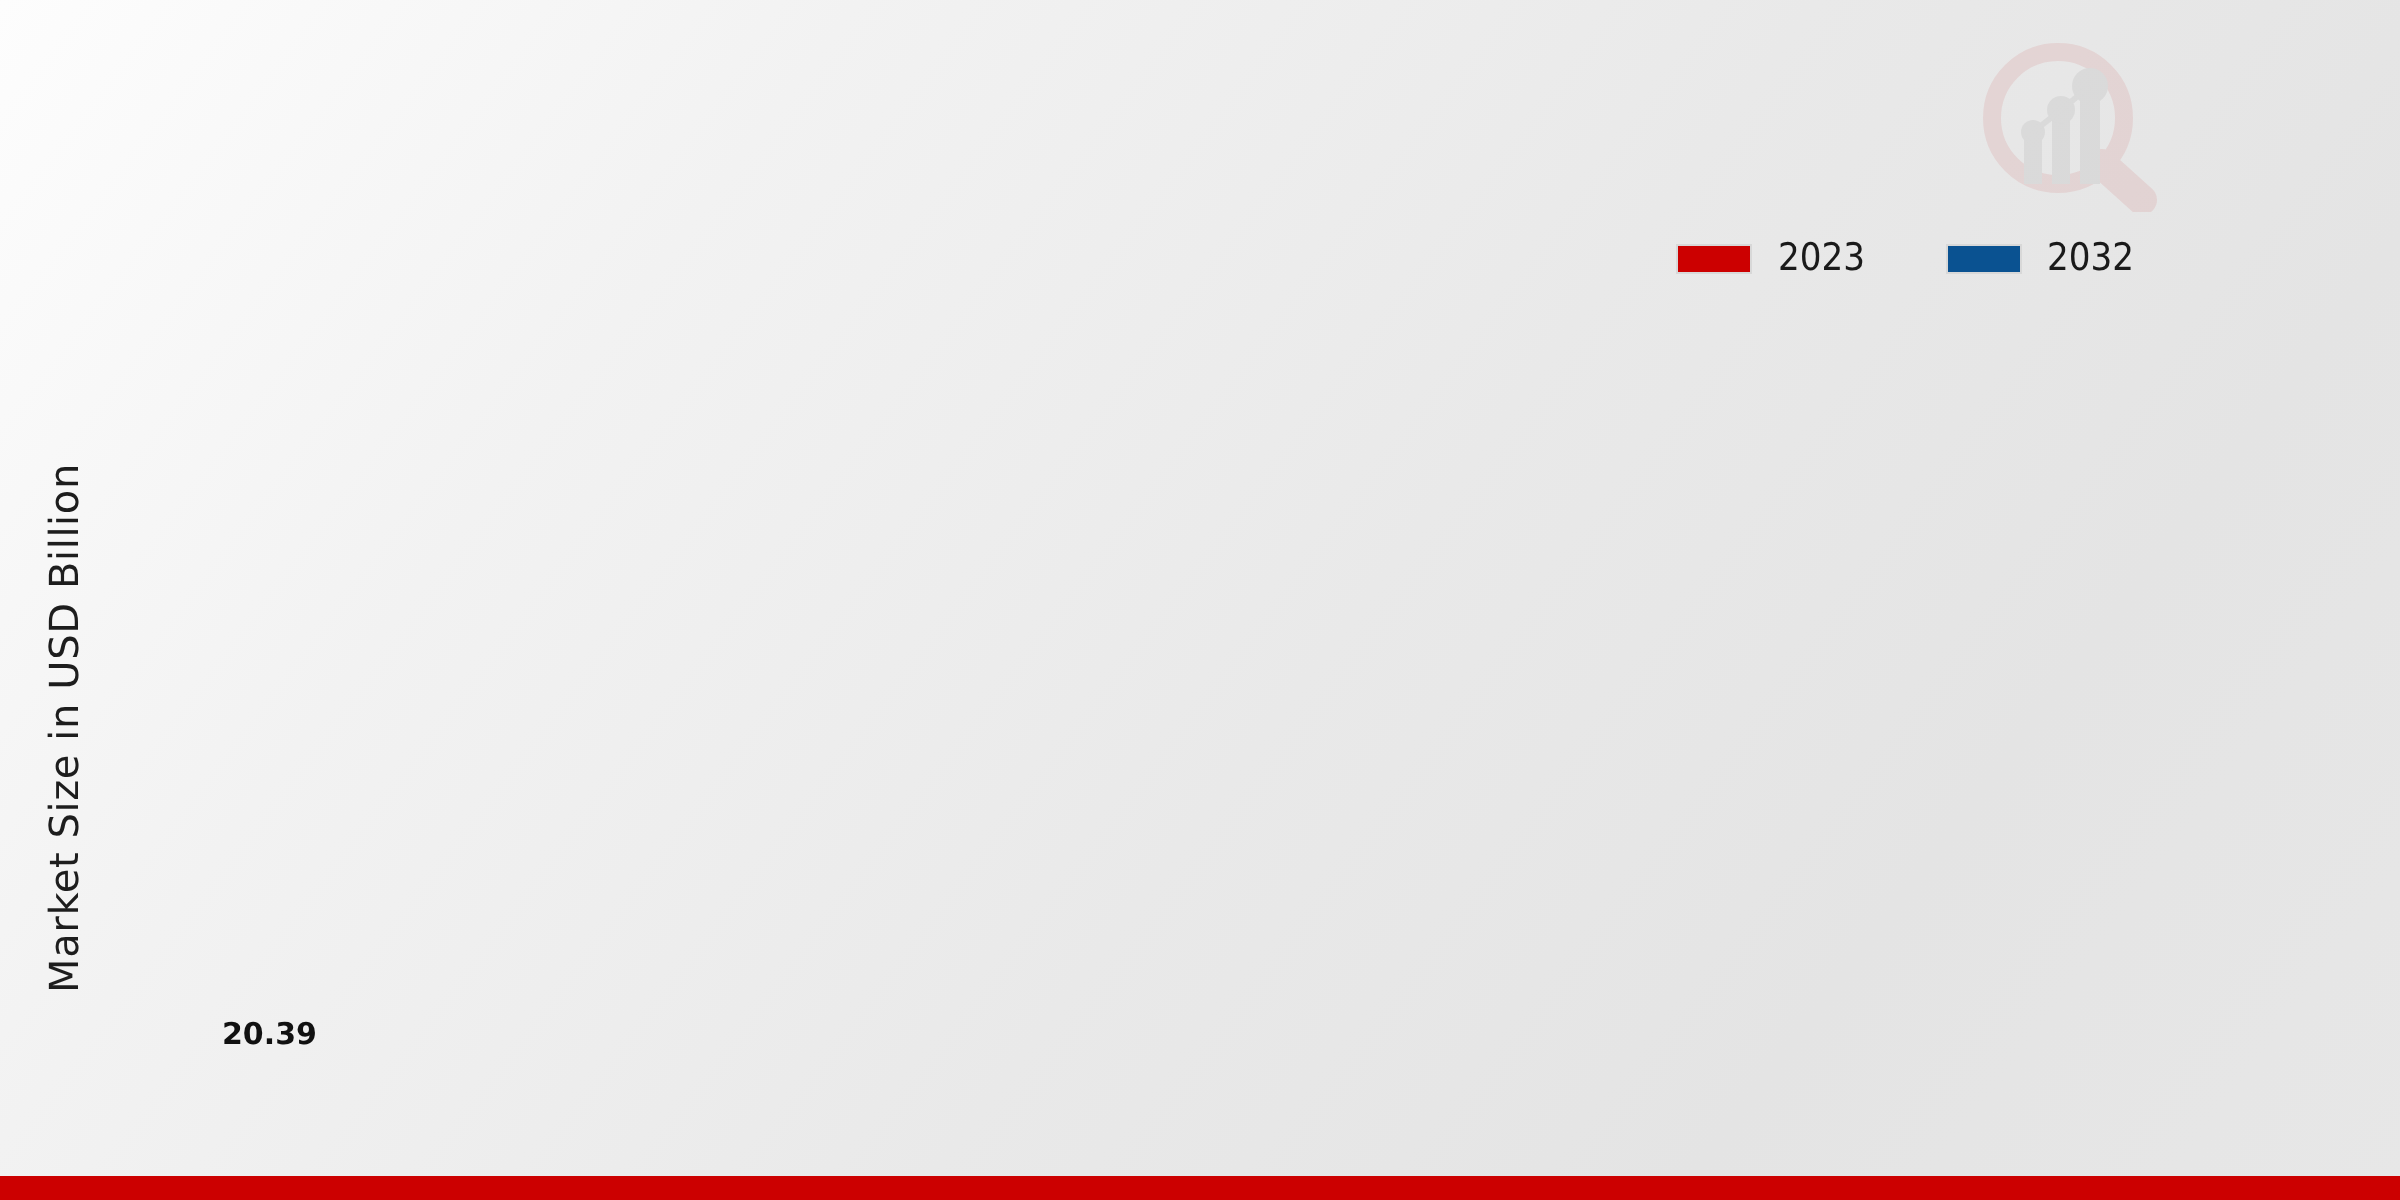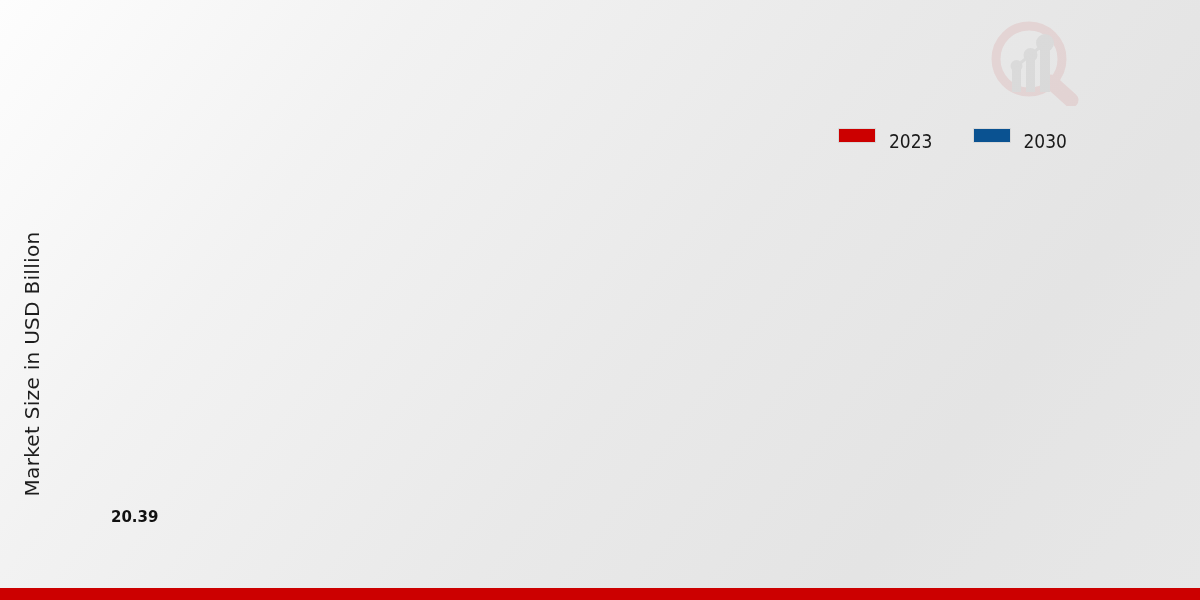--- a/index.html
+++ b/index.html
@@ -62,21 +62,20 @@
   .legend-swatch {
     width: 38px;
     height: 15px;
     border: 1px solid #d8d8d8;
     box-sizing: border-box;
   }
   .legend-label {
     font-size: 19px;
     color: #1a1a1a;
     font-family: "DejaVu Sans Condensed", "Liberation Sans Narrow", "Liberation Sans", sans-serif;
-    margin-top: 12px;
   }
 
   
   #ylabel {
     position: absolute;
     left: -168px;
     top: 352px;
     width: 400px;
     transform: rotate(-90deg);
     transform-origin: center center;
@@ -135,21 +134,21 @@
   </div>
 
 
   <div id="legend">
     <div class="legend-item">
       <span class="legend-swatch" style="background:#cc0000"></span>
       <span class="legend-label">2023</span>
     </div>
     <div class="legend-item">
       <span class="legend-swatch" style="background:#0a5291"></span>
-      <span class="legend-label">2030</span>
+      <span class="legend-label">2032</span>
     </div>
   </div>
 
   <div id="ylabel">Market Size in USD Billion</div>
 
   <div id="plot">
 
     <div class="bar-value" style="left:73px; top:358px;">20.39</div>
 
   </div>

